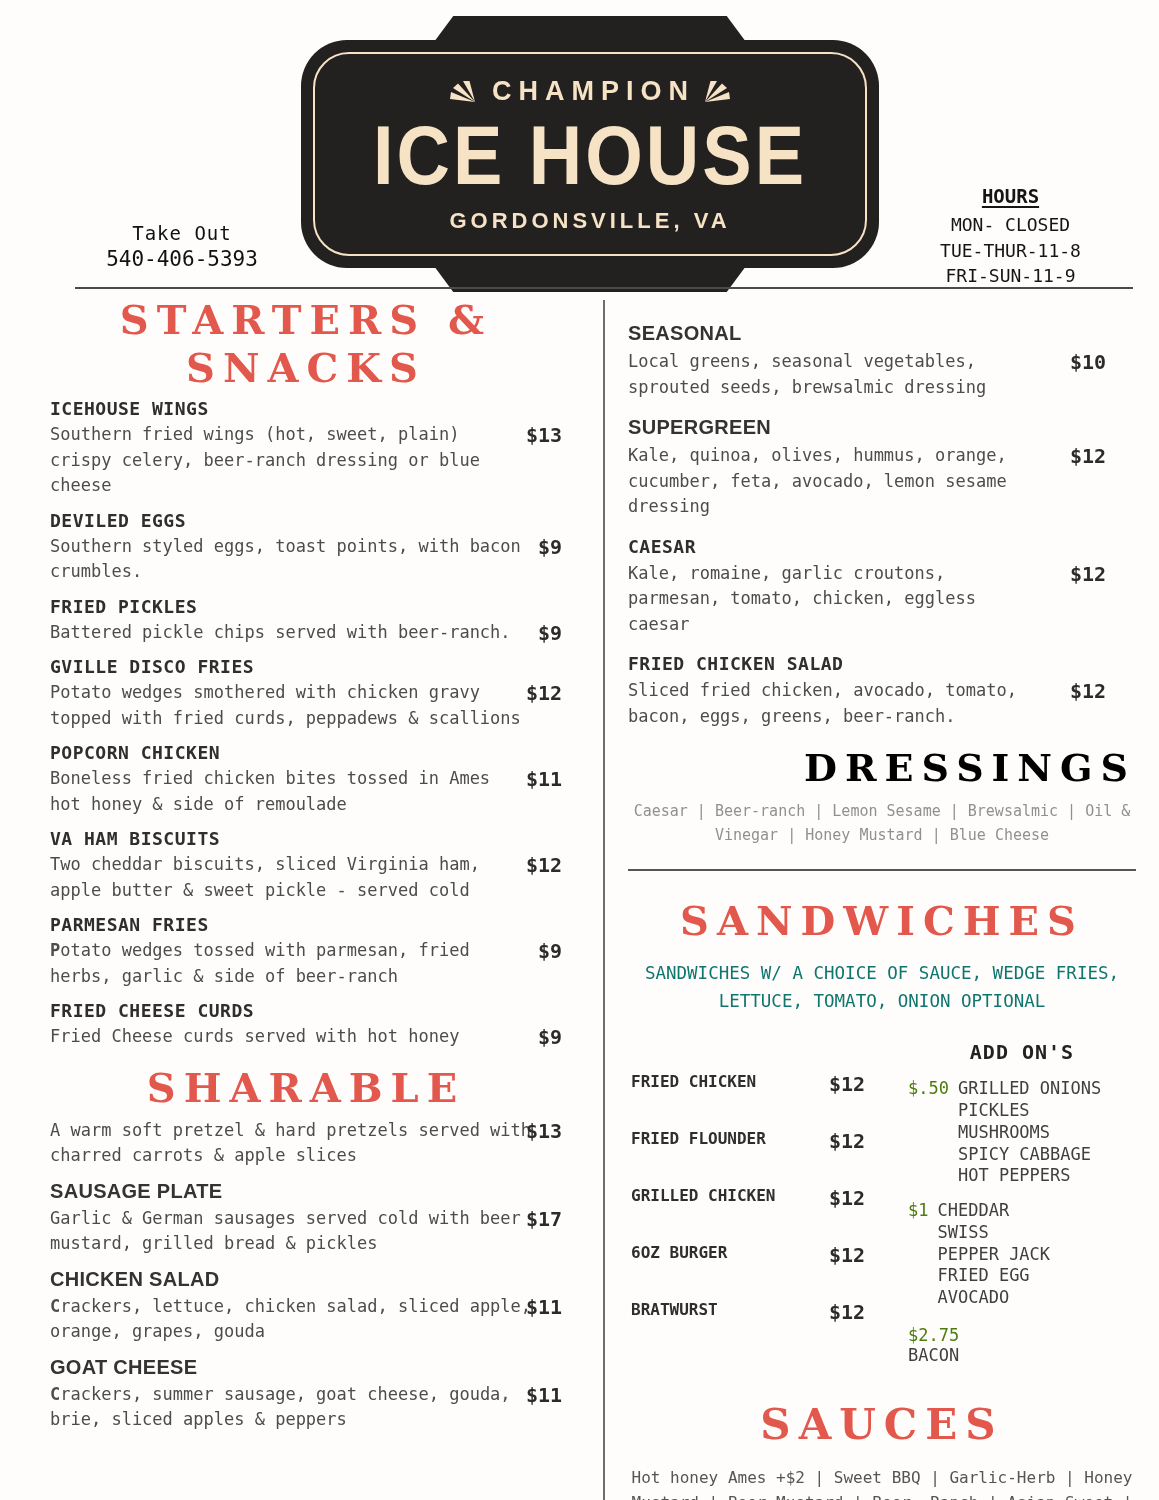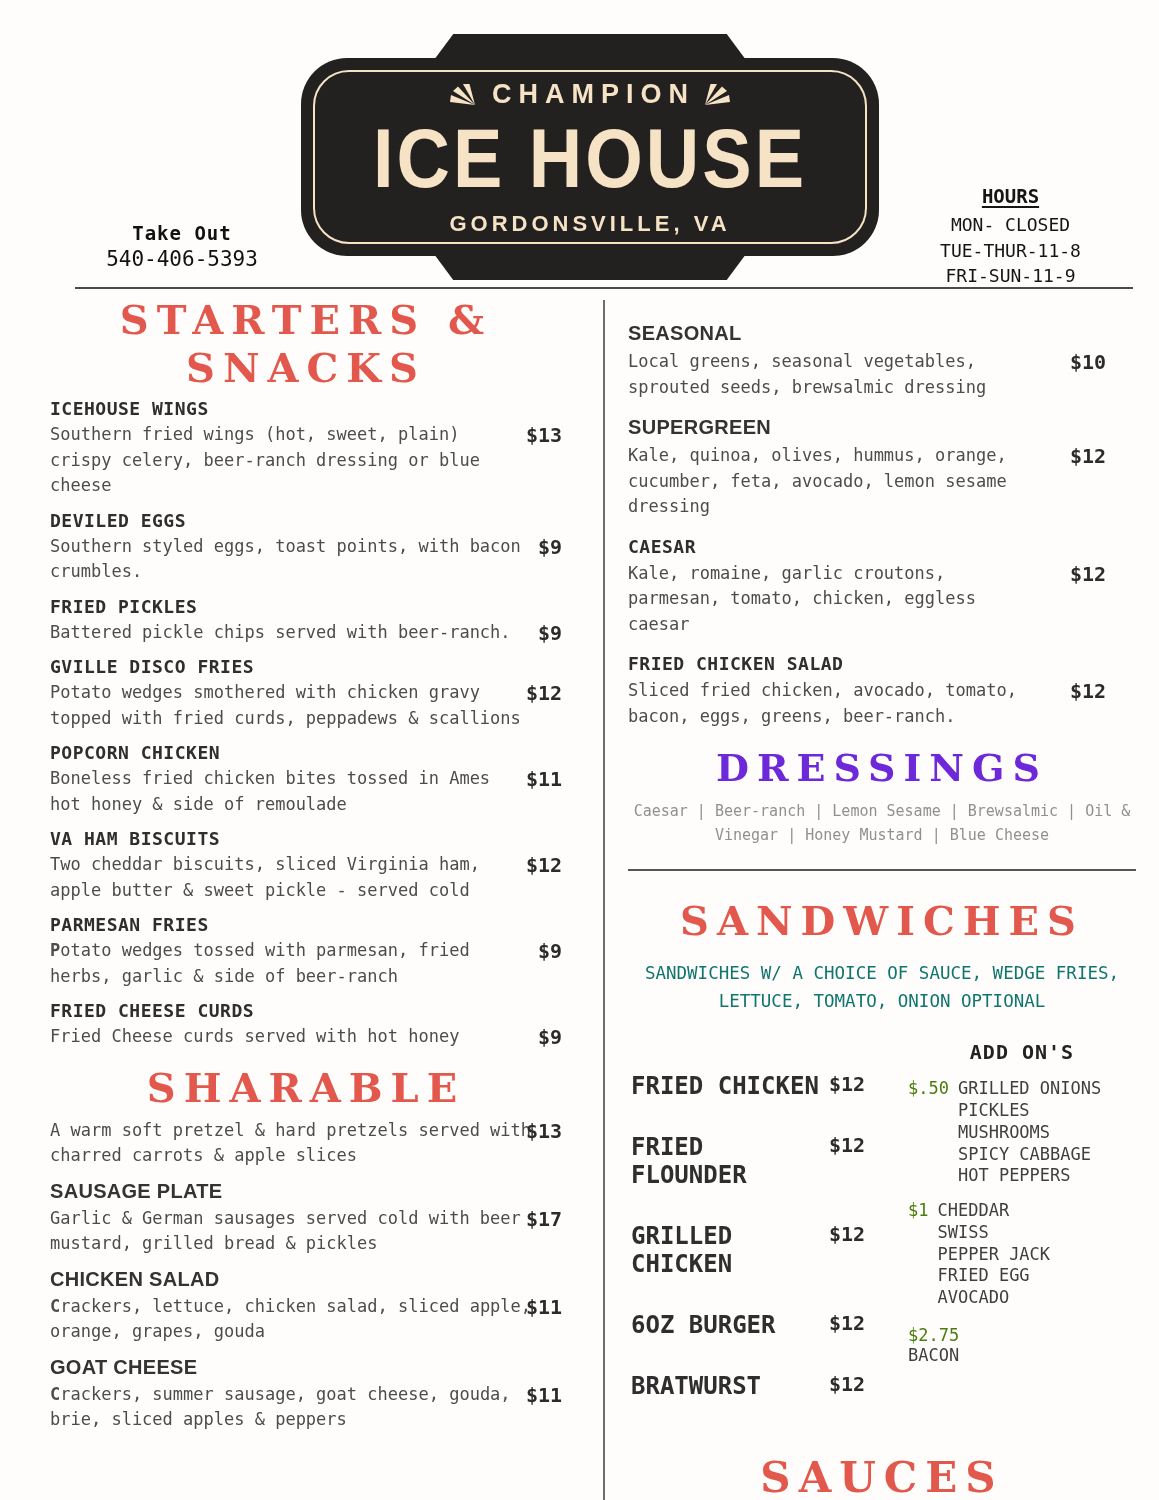--- a/index.html
+++ b/index.html
@@ -2,28 +2,28 @@
 <html><head>
 <meta charset="utf-8">
 <style>
   * { margin:0; padding:0; box-sizing:border-box; }
   html,body { background:#ffffff; }
   body { font-family:"DejaVu Sans Mono", monospace; }
   .page { position:relative; width:1159px; height:1500px; background:#fffdfb; overflow:hidden; margin:0 auto; }
 
   
   .takeout { position:absolute; left:62px; top:222px; width:240px; text-align:center; color:#111; }
-  .takeout-label { font-weight:bold; font-size:19px; letter-spacing:1px; }
+  .takeout-label { font-weight:normal; font-size:19px; letter-spacing:1px; }
   .takeout-phone { font-size:21px; margin-top:3px; }
 
   .hours { position:absolute; left:903px; top:183px; width:215px; text-align:center; color:#151515; font-size:18px; line-height:1.42; }
   .hours-title { font-weight:bold; font-size:19px; text-decoration:underline; text-underline-offset:3px; text-decoration-thickness:2px; margin-bottom:2px; }
 
   
-  .badge { position:absolute; left:301px; top:34px; width:578px; height:246px; }
+  .badge { position:absolute; left:301px; top:16px; width:578px; height:276px; }
   .badge-tab { position:absolute; left:50%; transform:translateX(-50%); width:318px; height:30px; background:#232020; }
   .tab-top   { top:0;    clip-path:polygon(7% 0, 93% 0, 100% 100%, 0 100%); }
   .tab-bottom{ bottom:0; clip-path:polygon(0 0, 100% 0, 93% 100%, 7% 100%); }
   .badge-body { position:absolute; left:0; right:0; top:24px; bottom:24px; background:#232020; border-radius:46px; }
   .badge-outline { position:absolute; inset:12px; border:2px solid #f6e3c6; border-radius:36px; pointer-events:none; }
   .badge-inner { position:absolute; inset:0; display:flex; flex-direction:column; align-items:center; justify-content:center; color:#f6e3c6; }
   .champion-row { display:flex; align-items:center; gap:10px; margin-top:2px; }
   .champion-text { font-family:"Liberation Sans", sans-serif; font-weight:bold; font-size:27px; letter-spacing:7px; text-indent:7px; }
   .fan { width:26px; height:21px; fill:#f6e3c6; }
   .fan.right { transform:scaleX(-1); }
@@ -31,21 +31,21 @@
   .badge-city { font-family:"Liberation Sans", sans-serif; font-weight:bold; font-size:22px; letter-spacing:4px; }
 
   .top-rule { position:absolute; left:75px; top:287px; width:1058px; border-top:2px solid #4a4a4a; }
   .v-divider { position:absolute; left:603px; top:300px; width:2px; height:1200px; background:#6e6e6e; }
 
   
   .col-left  { position:absolute; left:50px;  top:296px; width:512px; }
   .col-right { position:absolute; left:628px; top:296px; width:508px; }
 
   .sec { font-family:"DejaVu Serif", serif; font-weight:bold; color:#e2584c; text-align:center; font-size:40px; letter-spacing:8px; line-height:1.2; }
-  .sec.black { color:#6d28d9; }
+  .sec.black { color:#000000;text-align:right; }
   .mb6 { margin-bottom:6px; }
 
   
   .item { margin-bottom:11px; }
   .iname { font-size:18px; font-weight:bold; color:#2e2e2e; letter-spacing:0.5px; margin-bottom:3px; }
   .iname.sans { font-family:"Liberation Sans", sans-serif; font-size:20px; letter-spacing:0.3px; color:#333; }
   .irow { position:relative; }
   .desc { width:486px; font-size:17px; line-height:1.5; color:#4c4c4c; }
   .desc.narrow { width:465px; }
   .bf::first-letter { font-weight:bold; }
@@ -59,21 +59,21 @@
   .dress-title { margin-top:2px; font-size:38px; }
   .dress-list { text-align:center; color:#909090; font-size:15px; line-height:1.6; margin-top:8px; }
   .right-rule { border:none; border-top:2px solid #555; margin-top:22px; }
 
   
   .sand-title { margin-top:26px; }
   .sand-note { text-align:center; font-size:17.5px; color:#0f766e; line-height:1.65; margin-top:14px; }
   .sand-grid { display:flex; margin-top:24px; }
   .sand-list { width:234px; margin-top:32px; margin-left:3px; }
   .sand-row { display:flex; justify-content:space-between; margin-bottom:33px; }
-  .sname { font-weight:bold; font-size:24px; color:#2e2e2e; }
+  .sname { font-weight:bold; font-size:16px; color:#2e2e2e; }
   .sprice { font-weight:bold; font-size:20px; color:#2b2b2b; }
   .addons { margin-left:auto; width:228px; }
   .addons-title { font-weight:bold; font-size:20px; color:#222; text-align:center; letter-spacing:1px; margin-bottom:14px; }
   .addon-group { display:flex; margin-bottom:13px; font-size:17px; color:#3f3f3f; }
   .addon-price { font-weight:normal; margin-right:9px; white-space:nowrap; color:#4d7c0f; }
   .addon-items div { line-height:1.28; }
 
   
   .sauces-title { margin-top:20px; font-size:42px; }
   .sauce-list { text-align:center; color:#555; font-size:16px; line-height:1.55; margin-top:16px; }

